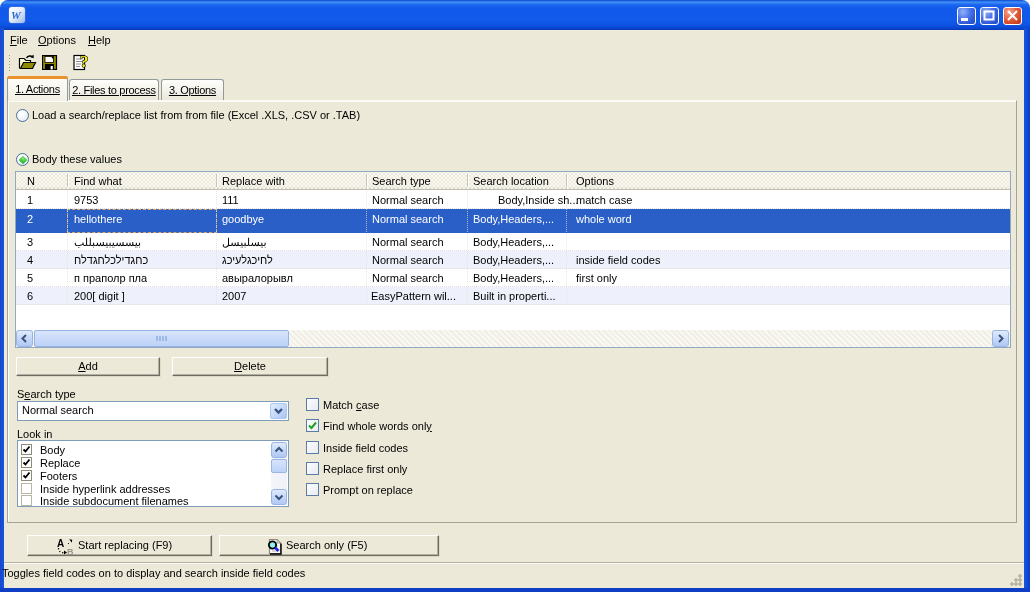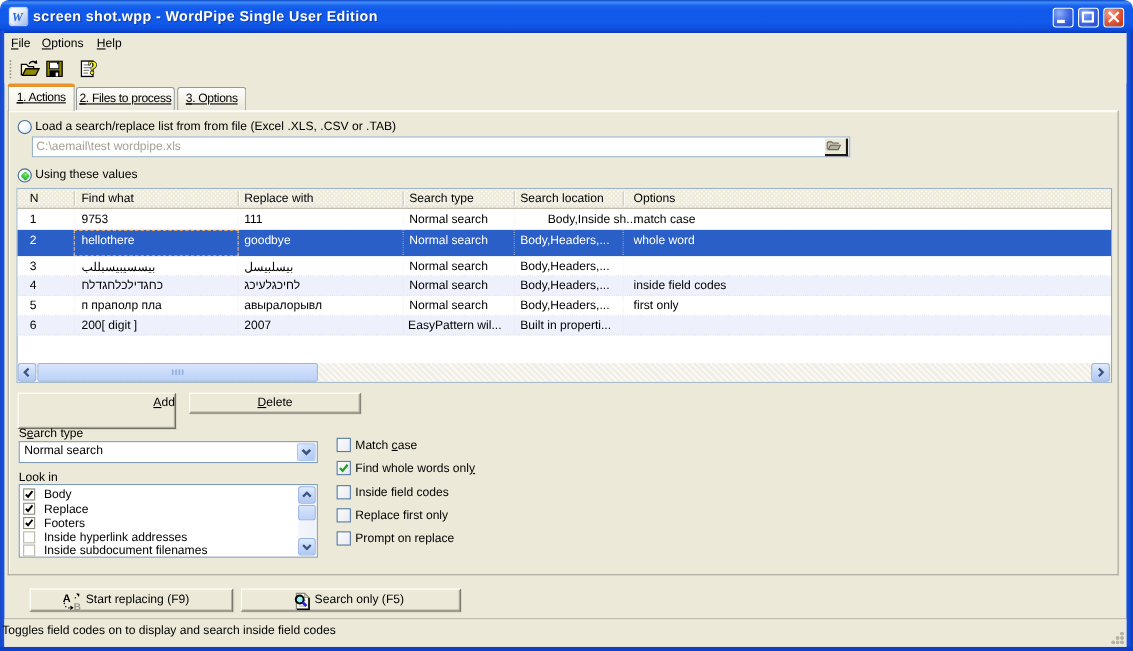--- a/index.html
+++ b/index.html
@@ -67,21 +67,20 @@
 #sline{left:4px;right:6px;top:562px;height:1px;background:#b5b2a3;box-shadow:0 1px 0 #fbfaf4;}
 #status{left:4px;top:564px;right:6px;height:24px;background:#ece9d8;}
 u{text-decoration:underline;}
 </style></head>
 <body>
 <div id="win"></div>
 <div class="abs" id="title">
   <div class="abs" id="appico"><svg width="16" height="16">
         <text x="2" y="12" font-size="11" font-weight="bold" font-style="italic" fill="#2a6ad4" font-family="Liberation Serif,serif">W</text>
       </svg></div>
-  <div class="abs" id="ttext">screen shot.wpp - WordPipe Single User Edition</div>
   <div class="abs tbtn" id="bmin"><svg width="17" height="16">
         <rect x="3" y="10" width="7" height="3" fill="#fff"></rect>
       </svg></div>
   <div class="abs tbtn" id="bmax"><svg width="17" height="16">
         <rect x="3.5" y="3.5" width="9" height="8" fill="none" stroke="#fff" stroke-width="2"></rect>
       </svg></div>
   <div class="abs tbtn" id="bclose"><svg width="17" height="16">
         <path d="M4 3 L13 12 M13 3 L4 12" stroke="#fff" stroke-width="2"></path>
       </svg></div>
 </div>
@@ -123,32 +122,24 @@
 <div class="abs tab" id="tab2">
     <div style="margin-top:4px"><u>2</u>. Files to process</div>
   </div>
 <div class="abs tab" id="tab3">
     <div style="margin-top:4px"><u>3</u>. Options</div>
   </div>
 
 <div class="abs" style="left:7px;top:100px;width:1010px;height:423px;z-index:4;">
   <div class="radio" style="left:9px;top:9px;"></div>
   <div class="abs" style="left:25px;top:9px;">Load a search/replace list from from file (Excel .XLS, .CSV or .TAB)</div>
-  <div class="abs" id="fld">C:\aemail\test wordpipe.xls
-    <div class="abs" id="fldbtn">
-        <svg width="17" height="12" style="position:absolute;left:1px;top:0px">
-          <path d="M1 10 L1 4 L2 3 L5 3 L6 4 L11 4 L11 5" fill="#c9c5b4" stroke="#6a675a" stroke-width="1"></path>
-          <path d="M2 10 L4 6 L13 6 L11 10 Z" fill="#b5b1a0" stroke="#6a675a" stroke-width="1"></path>
-        </svg>
-      </div>
-  </div>
   <div class="radio" style="left:9px;top:53px;">
       <div class="dot"></div>
     </div>
-  <div class="abs" style="left:25px;top:53px;">Using these values</div>
+  <div class="abs" style="left:25px;top:53px;">Body these values</div>
 
   <div class="abs" id="grid">
     <div class="abs" id="ghead">
       <div class="hsep" style="left:51px"></div>
         <div class="hsep" style="left:200px"></div>
         <div class="hsep" style="left:350px"></div>
         <div class="hsep" style="left:451px"></div>
         <div class="hsep" style="left:550px"></div>
       <span class="gc" style="left:11px;top:3px;">N</span>
         <span class="gc" style="left:58px;top:3px;">Find what</span>
@@ -222,21 +213,21 @@
           </svg></div>
       <div class="sb-thumb" style="left:18px;top:0;width:255px;height:17px;"><svg width="255" height="15">
             <path d="M122 5 V10 M125 5 V10 M128 5 V10 M131 5 V10" stroke="#8fafdf" stroke-width="1.5"></path>
           </svg></div>
       <div class="sb-btn" style="right:1px;top:0;width:17px;height:17px;"><svg width="15" height="15">
             <path d="M6 4 L9.5 7.5 L6 11" stroke="#39537e" stroke-width="2" fill="none"></path>
           </svg></div>
     </div>
   </div>
 
-  <div class="cbtn" style="left:9px;top:257px;width:144px;height:33px;line-height:17px;text-align:right;"><u>A</u>dd</div>
+  <div class="cbtn" style="left:9px;top:257px;width:144px;height:19px;line-height:17px;"><u>A</u>dd</div>
   <div class="cbtn" style="left:165px;top:257px;width:156px;height:19px;line-height:17px;"><u>D</u>elete</div>
 
   <div class="abs" style="left:10px;top:288px;">S<u>e</u>arch type</div>
   <div class="abs" id="combo">
       <span class="txt">Normal search</span>
     <div class="ddbtn">
         <svg width="15" height="14" style="position:absolute;left:0;top:0">
           <path d="M4 5 L7.5 8.5 L11 5" stroke="#39537e" stroke-width="2.4" fill="none"></path>
         </svg>
       </div>
@@ -306,21 +297,21 @@
   <svg width="18" height="17" style="position:absolute;left:28px;top:2px">
       <text x="1" y="9" font-size="10" font-weight="bold" fill="#000" font-family="Liberation Sans,sans-serif">A</text>
       <path d="M12 6 L14 4" stroke="#000" stroke-width="1" stroke-dasharray="1.3 1.6"></path>
       <path d="M13 1.5 L16 1.5 L16 4.5 Z" fill="#000" transform="rotate(8 14.5 3)"></path>
       <path d="M2.5 10 C2.5 13.5 5 15 8 14.5" stroke="#000" stroke-width="1.2" stroke-dasharray="1.2 2" fill="none"></path>
       <path d="M8 12.5 L11 14.5 L8 16.5 Z" fill="#000"></path>
       <text x="11" y="17" font-size="9" font-weight="bold" fill="#9a9788" font-family="Liberation Sans,sans-serif">B</text>
     </svg>
   <span style="position:absolute;left:50px;top:3px;">Start replacing (F9)</span>
 </div>
-<div class="cbtn" style="left:219px;top:535px;width:200px;height:21px;border-width:1px;">
+<div class="cbtn" style="left:219px;top:535px;width:220px;height:21px;border-width:1px;">
   <svg width="16" height="17" style="position:absolute;left:47px;top:2px">
       <path d="M2.5 1.5 H10 L13.5 5 V15.5 H2.5 Z" fill="#fdfdf8" stroke="#8a887a" stroke-width="1.2"></path>
       <path d="M14 5.5 V16 H3" stroke="#000" stroke-width="1.4" fill="none"></path>
       <path d="M10 1.5 L13.5 5 H10 Z" fill="#e8e6da" stroke="#8a887a" stroke-width="0.8"></path>
       <path d="M5 8 H11 M5 10.5 H11 M5 13 H10" stroke="#b8b6aa" stroke-width="1"></path>
       <circle cx="5.5" cy="7" r="3.6" fill="#8ef2ee" stroke="#000" stroke-width="1.8"></circle>
       <path d="M8 9.5 L11.5 13" stroke="#2222e8" stroke-width="2.6"></path>
     </svg>
   <span style="position:absolute;left:66px;top:3px;">Search only (F5)</span>
 </div>

